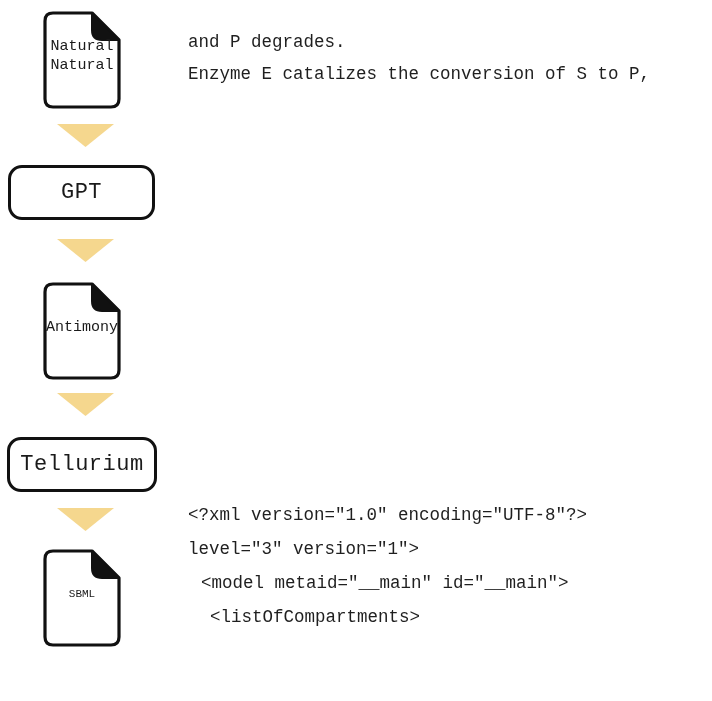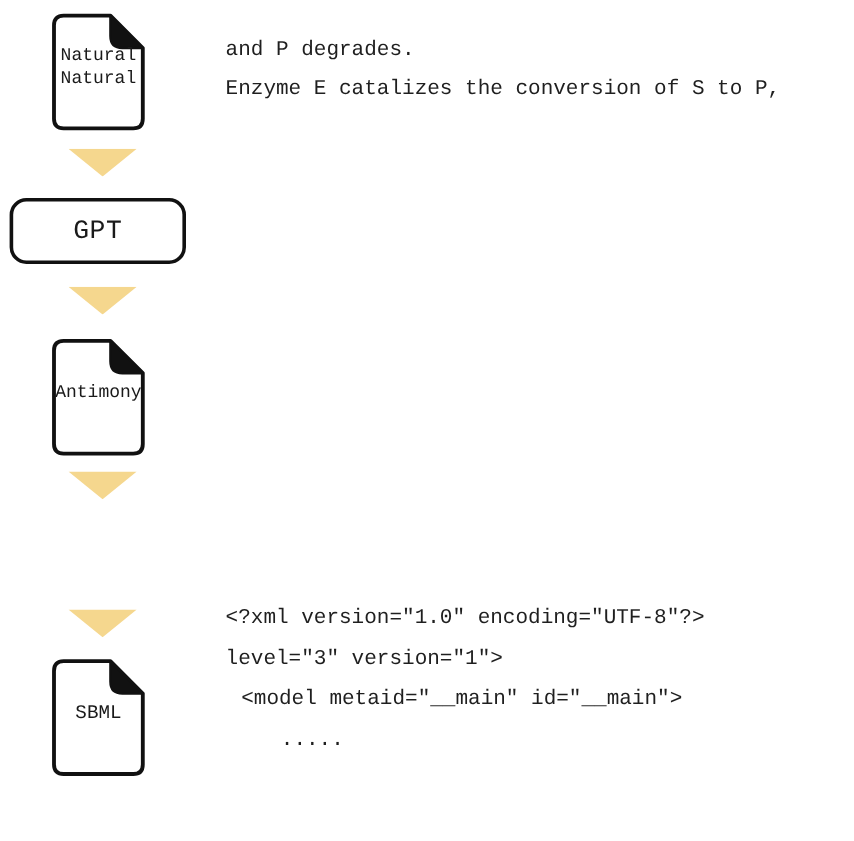--- a/index.html
+++ b/index.html
@@ -25,21 +25,21 @@
     left: 4px; right: 4px; top: 0; bottom: 8px;
     display: flex;
     flex-direction: column;
     align-items: center;
     justify-content: center;
     text-align: center;
     font-size: 15px;
     line-height: 19px;
     color: #1a1a1a;
   }
-  .doc .doc-label.big { font-size: 16px; }
+  .doc .doc-label.big { font-size: 11px; }
 
   
   .proc-box {
     position: absolute;
     box-sizing: border-box;
     border: 3px solid #111111;
     border-radius: 14px;
     background: #ffffff;
     display: flex;
     align-items: center;
@@ -110,35 +110,39 @@
     </div>
   </div>
 
   <div class="text-block" id="anti-text" style="left:188px; top:303px;">
   </div>
 
   <svg class="flow-arrow" style="left:57px; top:393px;" viewBox="0 0 57 23">
     <polygon points="0,0 57,0 28.5,23" fill="#F5D78E"></polygon>
   </svg>
 
+  <div class="proc-box" style="left:7px; top:437px; width:150px; height:55px;">
+    <span>Tellurium</span>
+  </div>
 
   <svg class="flow-arrow" style="left:57px; top:508px;" viewBox="0 0 57 23">
     <polygon points="0,0 57,0 28.5,23" fill="#F5D78E"></polygon>
   </svg>
 
   <div class="doc" style="left:42px; top:548px;">
     <svg viewBox="0 0 80 100">
       <path d="M 11 3 H 50 L 77 30 V 89 Q 77 97 69 97 H 11 Q 3 97 3 89 V 11 Q 3 3 11 3 Z" fill="#ffffff" stroke="#111111" stroke-width="3.2" stroke-linejoin="round"></path>
       <path d="M 50 3 L 77 30 L 60 30 Q 50 30 50 20 Z" fill="#111111" stroke="#111111" stroke-width="2" stroke-linejoin="round"></path>
     </svg>
     <div class="doc-label big">
       <span>SBML</span>
     </div>
   </div>
 
   <div class="text-block" id="sbml-text" style="left:188px; top:498px;">
     <div class="line">&lt;?xml version="1.0" encoding="UTF-8"?&gt;</div>
     <div class="line">level="3" version="1"&gt;</div>
     <div class="line ind1">&lt;model metaid="__main" id="__main"&gt;</div>
+    <div class="line ind2">&lt;listOfCompartments&gt;</div>
     <div class="line ind3">.....</div>
   </div>
 
 </div>
 
 </body></html>

